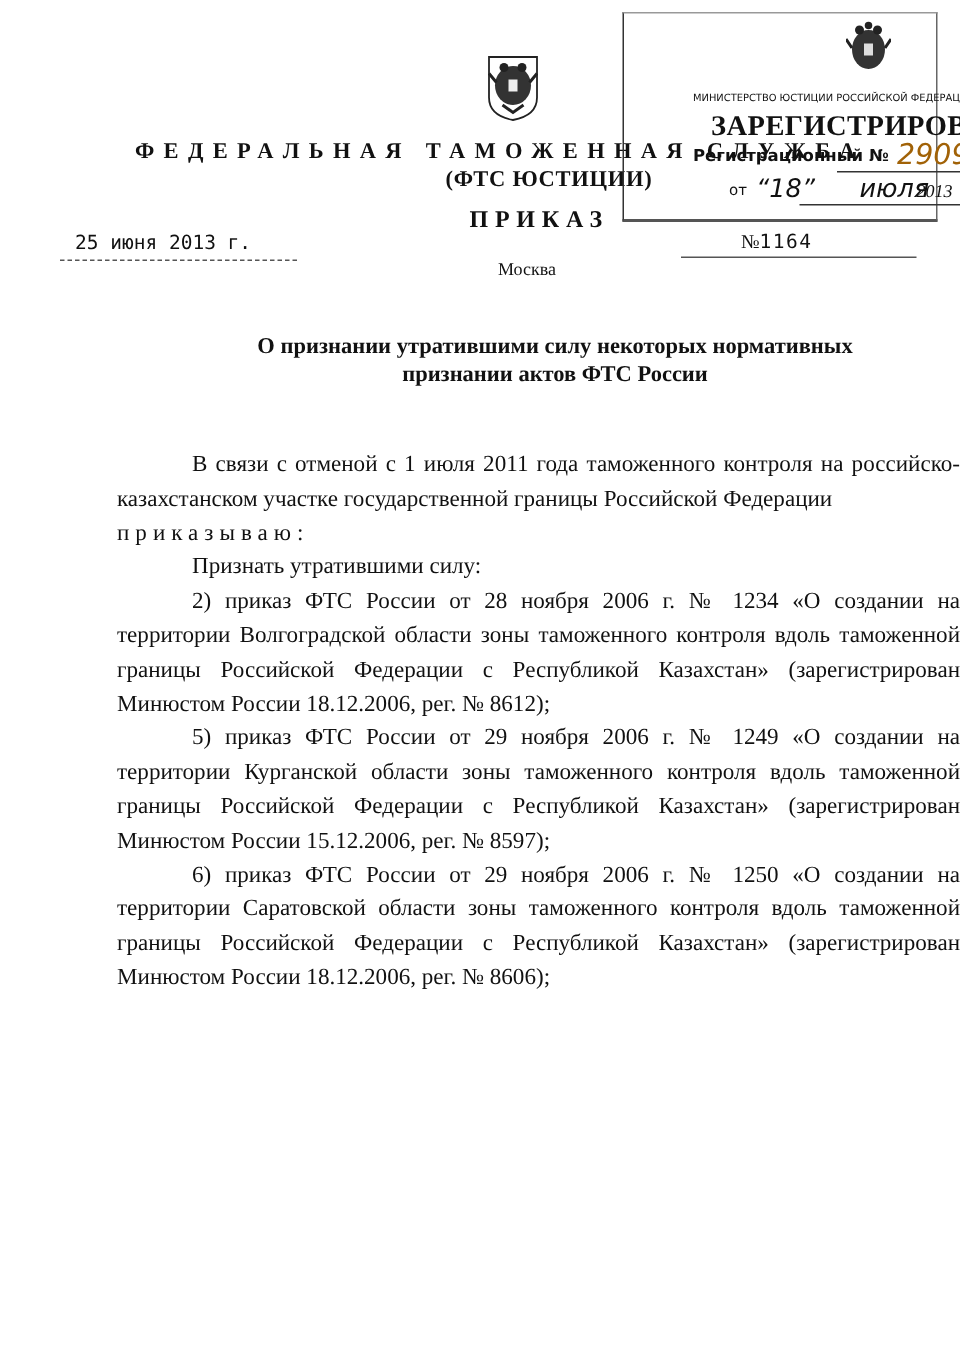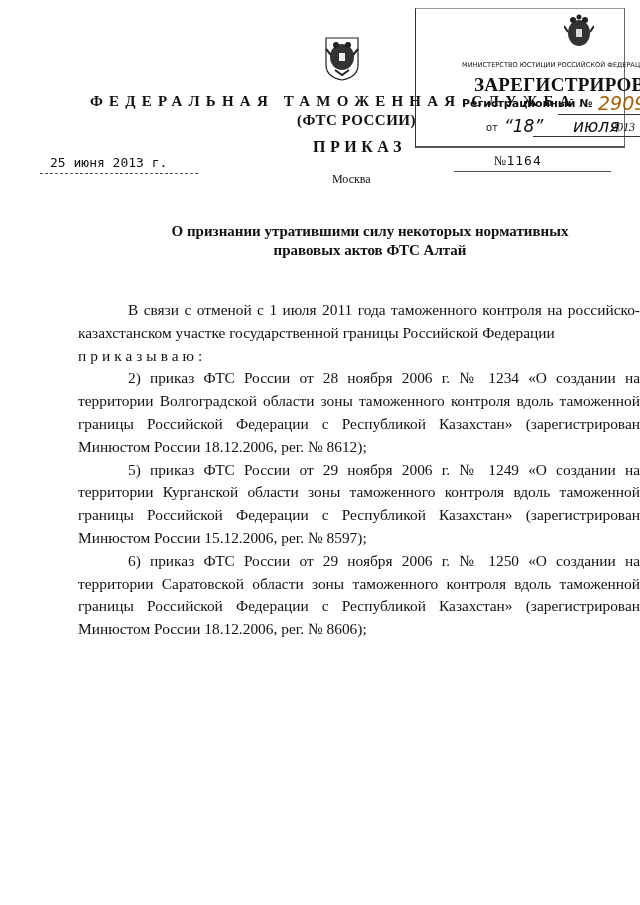--- a/index.html
+++ b/index.html
@@ -57,21 +57,21 @@
     <ellipse cx="19" cy="22" rx="12" ry="13" fill="#333"></ellipse>
     <circle cx="13" cy="10" r="3" fill="#222"></circle>
     <circle cx="25" cy="10" r="3" fill="#222"></circle>
     <rect x="16" y="18" width="6" height="8" fill="#eee"></rect>
     <path d="M8 20 L3 14 M30 20 L35 14" stroke="#222" stroke-width="2"></path>
     <path d="M12 35 L19 40 L26 35" stroke="#222" stroke-width="2" fill="none"></path>
   </svg>
 </div>
 
 <div class="abs agency">ФЕДЕРАЛЬНАЯ ТАМОЖЕННАЯ СЛУЖБА</div>
-<div class="abs agency-short">(ФТС РОССИИ)</div>
+<div class="abs agency-short">(ФТС ЮСТИЦИИ)</div>
 <div class="abs order-title">ПРИКАЗ</div>
 
 <div class="abs date-line">
   <span>25 июня 2013 г.</span>
 </div>
 <div class="abs number-line">
   <span>№</span><span class="num">1164</span>
 </div>
 <div class="abs city">Москва</div>
 
@@ -91,23 +91,24 @@
   <div class="abs stamp-regno-label">Регистрационный №</div>
   <div class="abs stamp-regno-value">29098</div>
   <div class="abs stamp-date-label">от</div>
   <div class="abs stamp-day">“18”</div>
   <div class="abs stamp-month">июля</div>
   <div class="abs stamp-year">2013</div>
 </div>
 
 <div class="abs doc-heading">
   <div>О признании утратившими силу некоторых нормативных</div>
-  <div>правовых актов ФТС Алтай</div>
+  <div>признании актов ФТС России</div>
 </div>
 
 <div class="abs body-text">
   <p><span>В связи с отменой с 1 июля 2011 года таможенного контроля на российско-казахстанском участке государственной границы Российской Федерации</span></p>
   <p class="noindent spaced">приказываю:</p>
+  <p>Признать утратившими силу:</p>
   <p>2) приказ ФТС России от 28 ноября 2006 г. № 1234 «О создании на территории Волгоградской области зоны таможенного контроля вдоль таможенной границы Российской Федерации с Республикой Казахстан» (зарегистрирован Минюстом России 18.12.2006, рег. № 8612);</p>
   <p>5) приказ ФТС России от 29 ноября 2006 г. № 1249 «О создании на территории Курганской области зоны таможенного контроля вдоль таможенной границы Российской Федерации с Республикой Казахстан» (зарегистрирован Минюстом России 15.12.2006, рег. № 8597);</p>
   <p>6) приказ ФТС России от 29 ноября 2006 г. № 1250 «О создании на территории Саратовской области зоны таможенного контроля вдоль таможенной границы Российской Федерации с Республикой Казахстан» (зарегистрирован Минюстом России 18.12.2006, рег. № 8606);</p>
 
 </div>
 
 </body></html>

